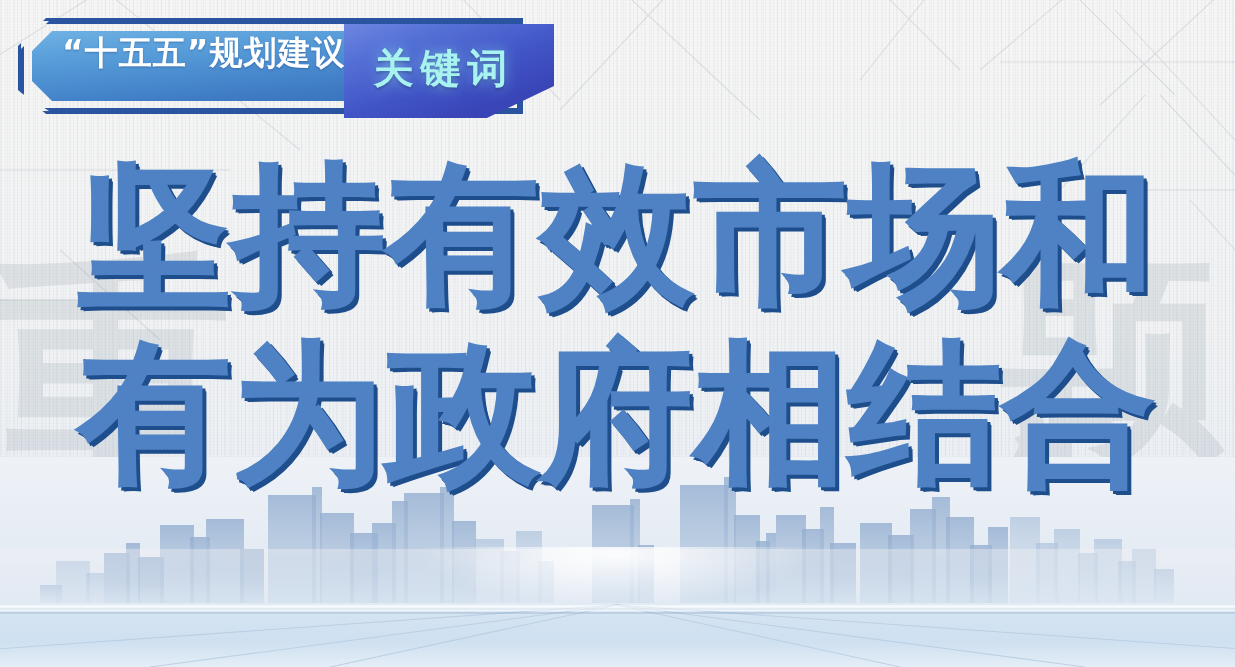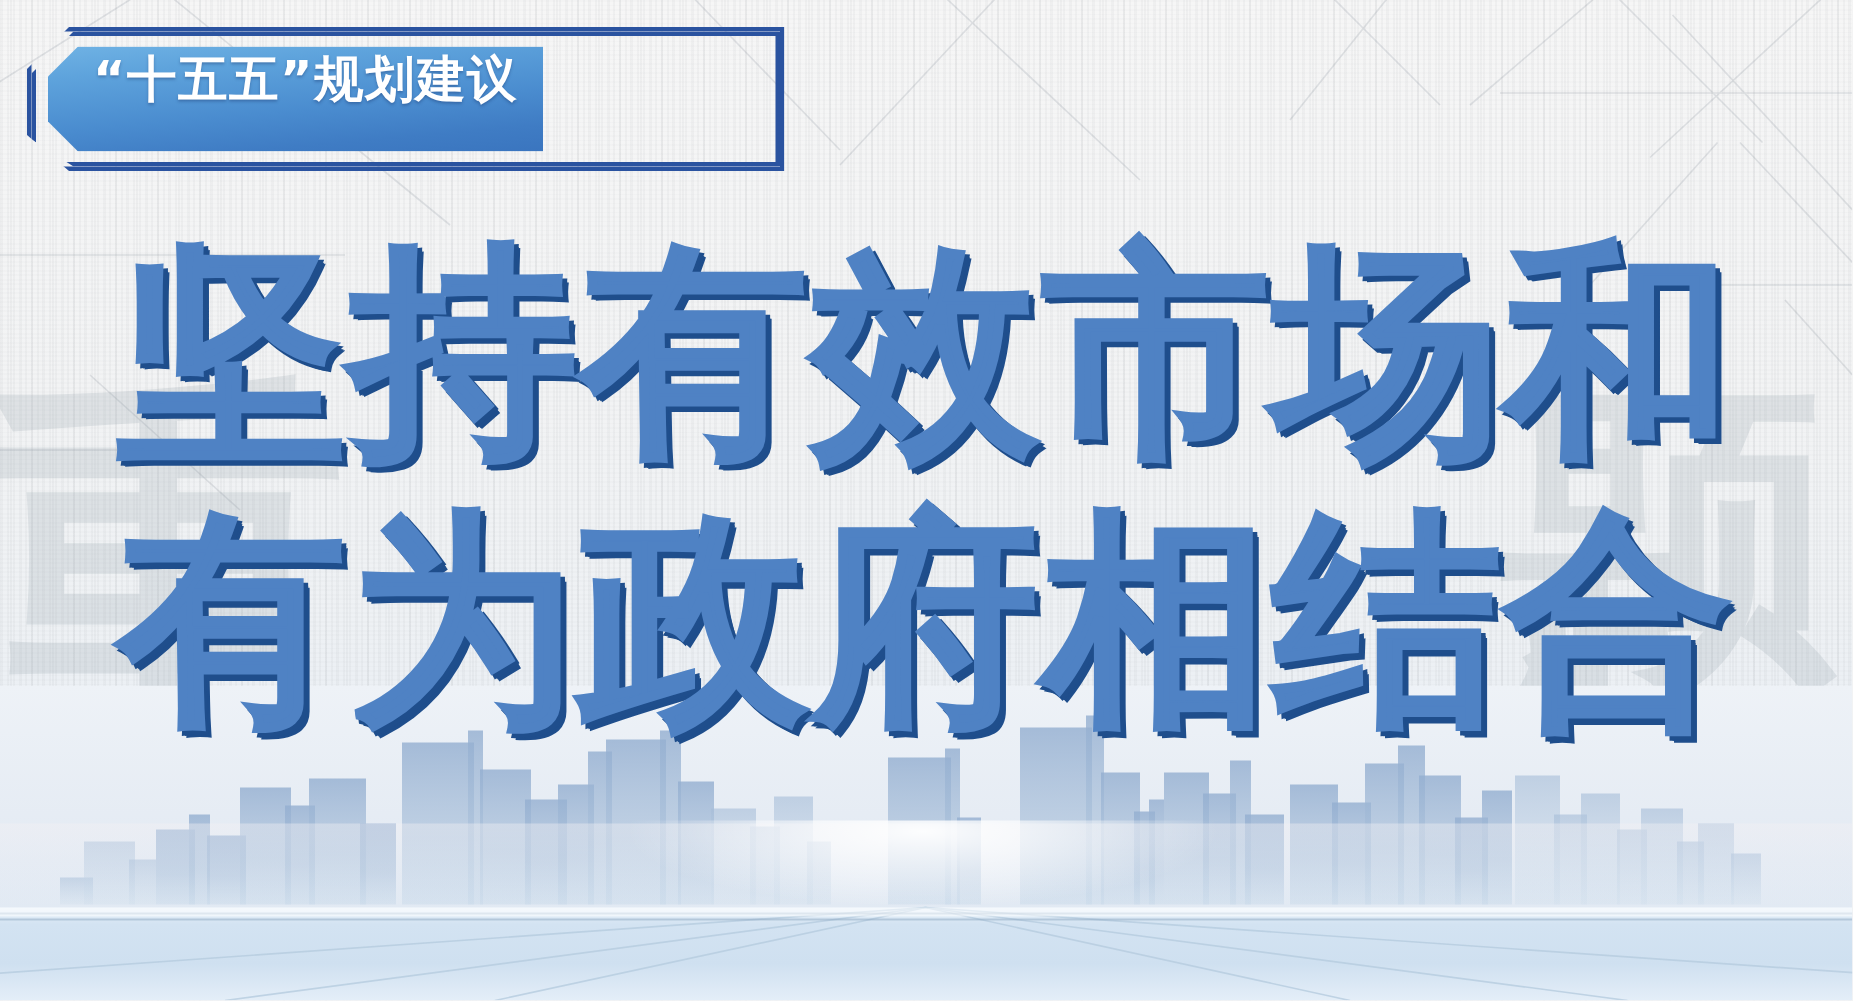--- a/index.html
+++ b/index.html
@@ -297,20 +297,23 @@
       <rect x="0" y="148" width="1235" height="6" fill="#ffffff" opacity="0.55"></rect>
       <rect x="380" y="90" width="470" height="120" fill="url(#vanish)"></rect>
     </svg>
   </div>
 
   <div id="badge">
     <div class="badge-outline"></div>
     <div class="badge-a">
       <span class="txt">“十五五”规划建议</span>
     </div>
+    <div class="badge-b">
+      <span class="txt">关键词</span>
+    </div>
   </div>
 
   <div id="headline">
     <div class="hl-line" id="line1">坚持有效市场和</div>
     <div class="hl-line" id="line2">有为政府相结合</div>
   </div>
 
 </div>
 
 </body></html>

